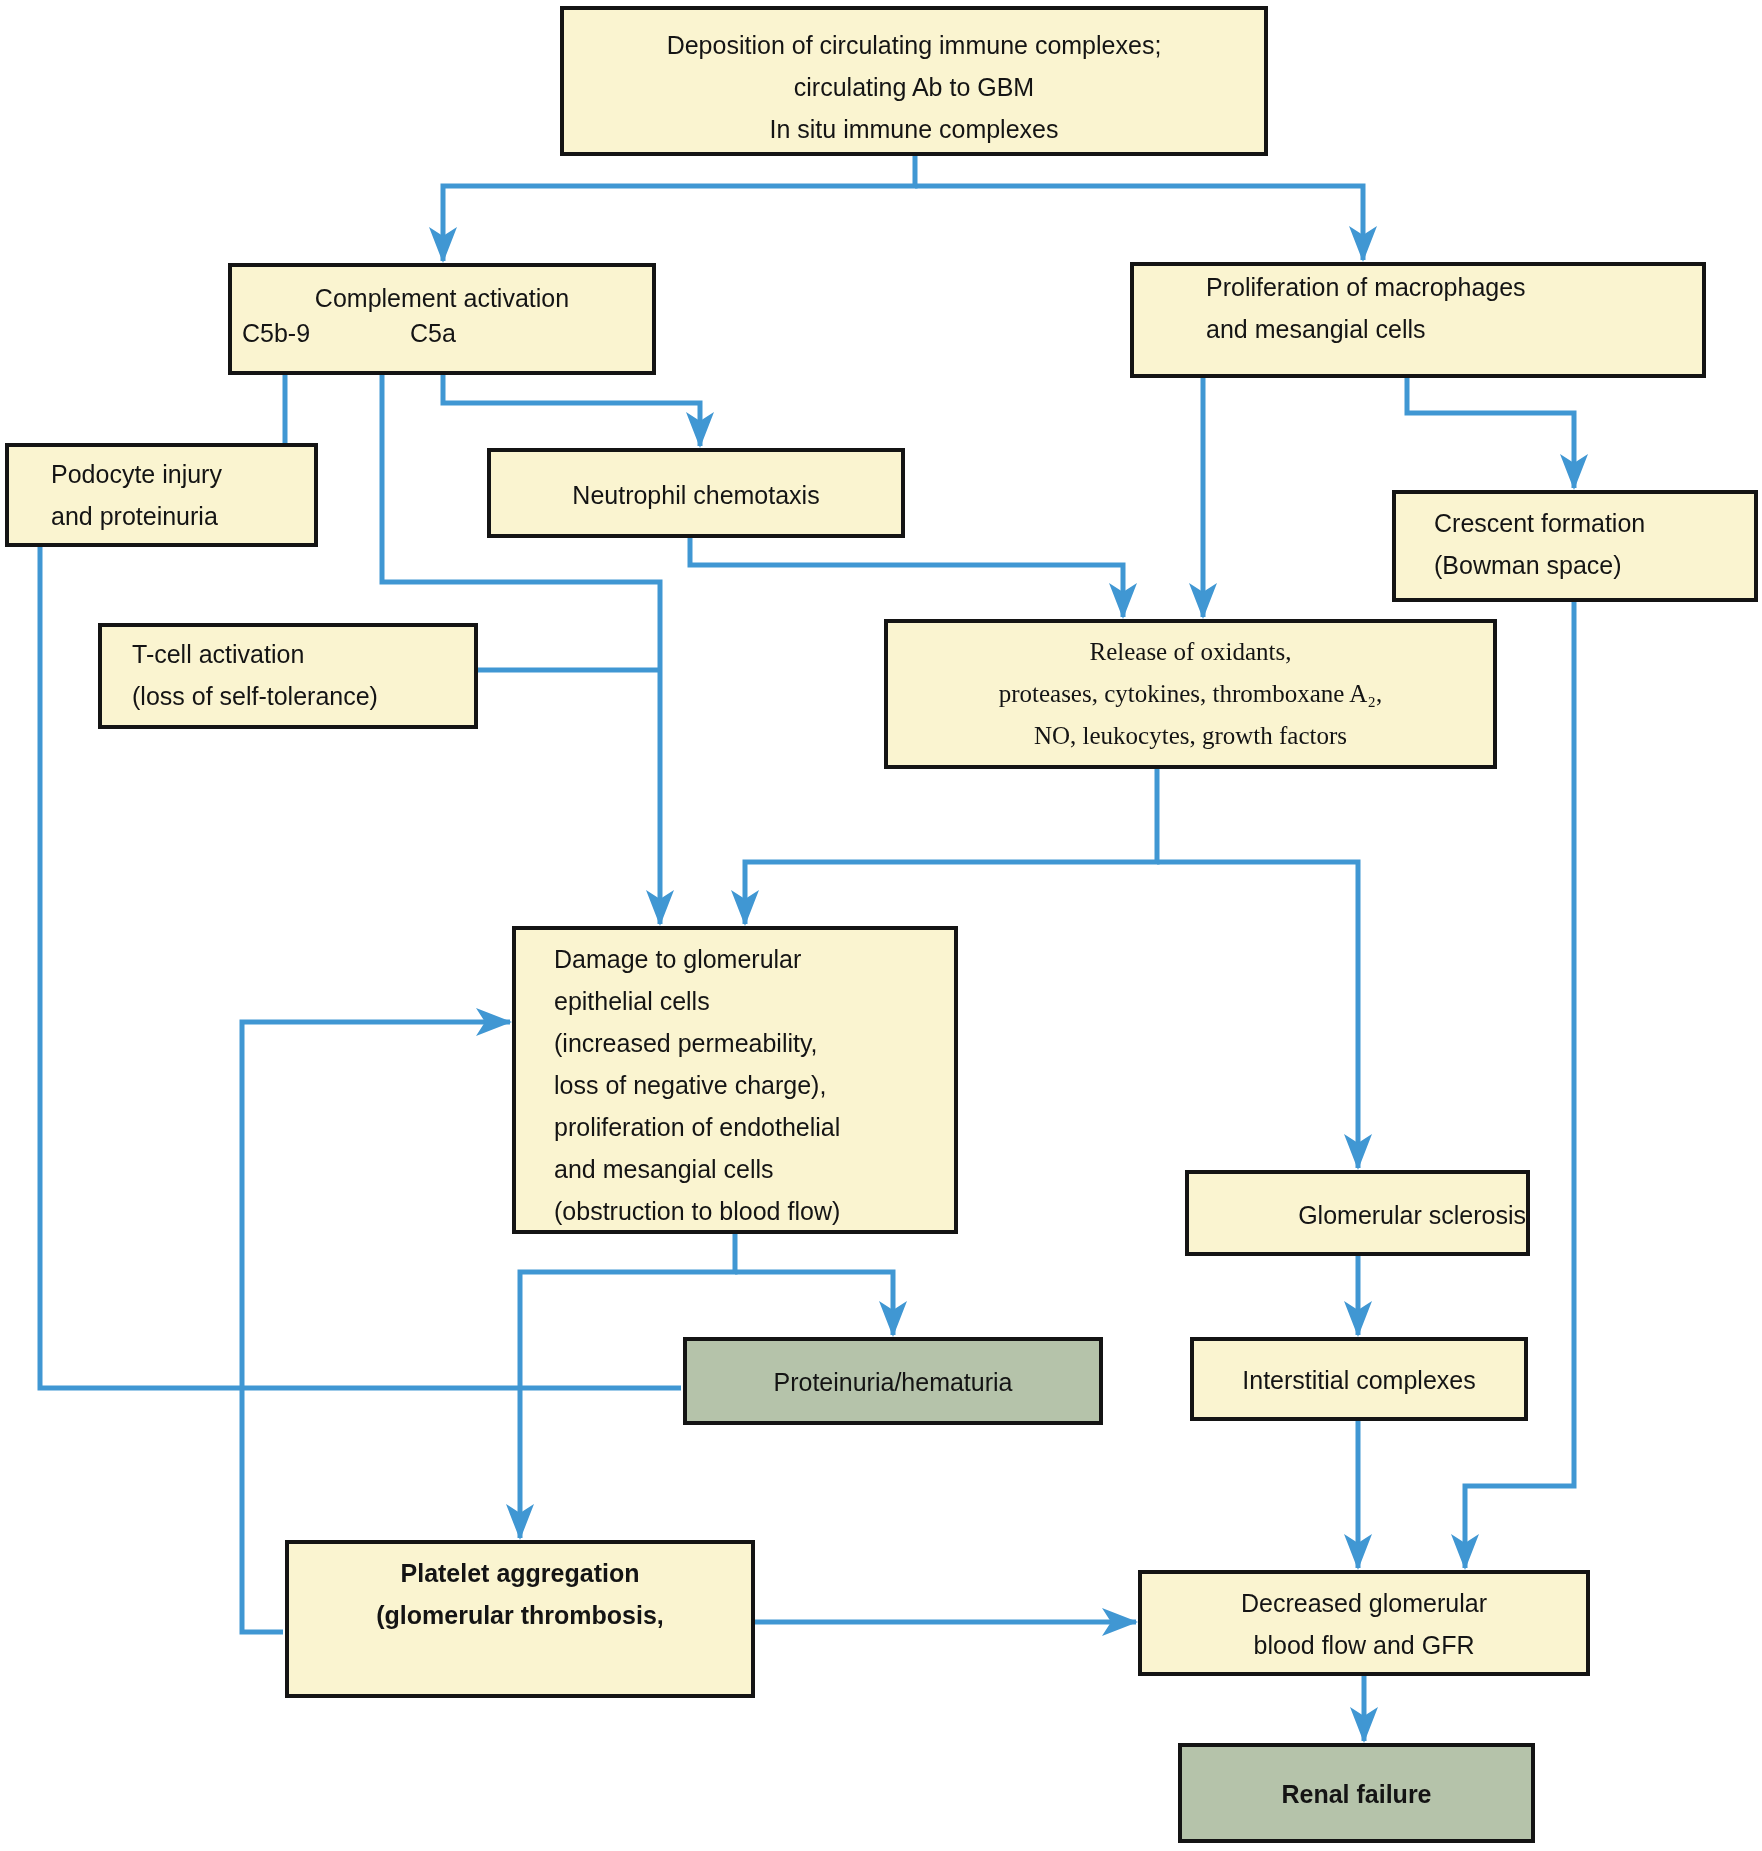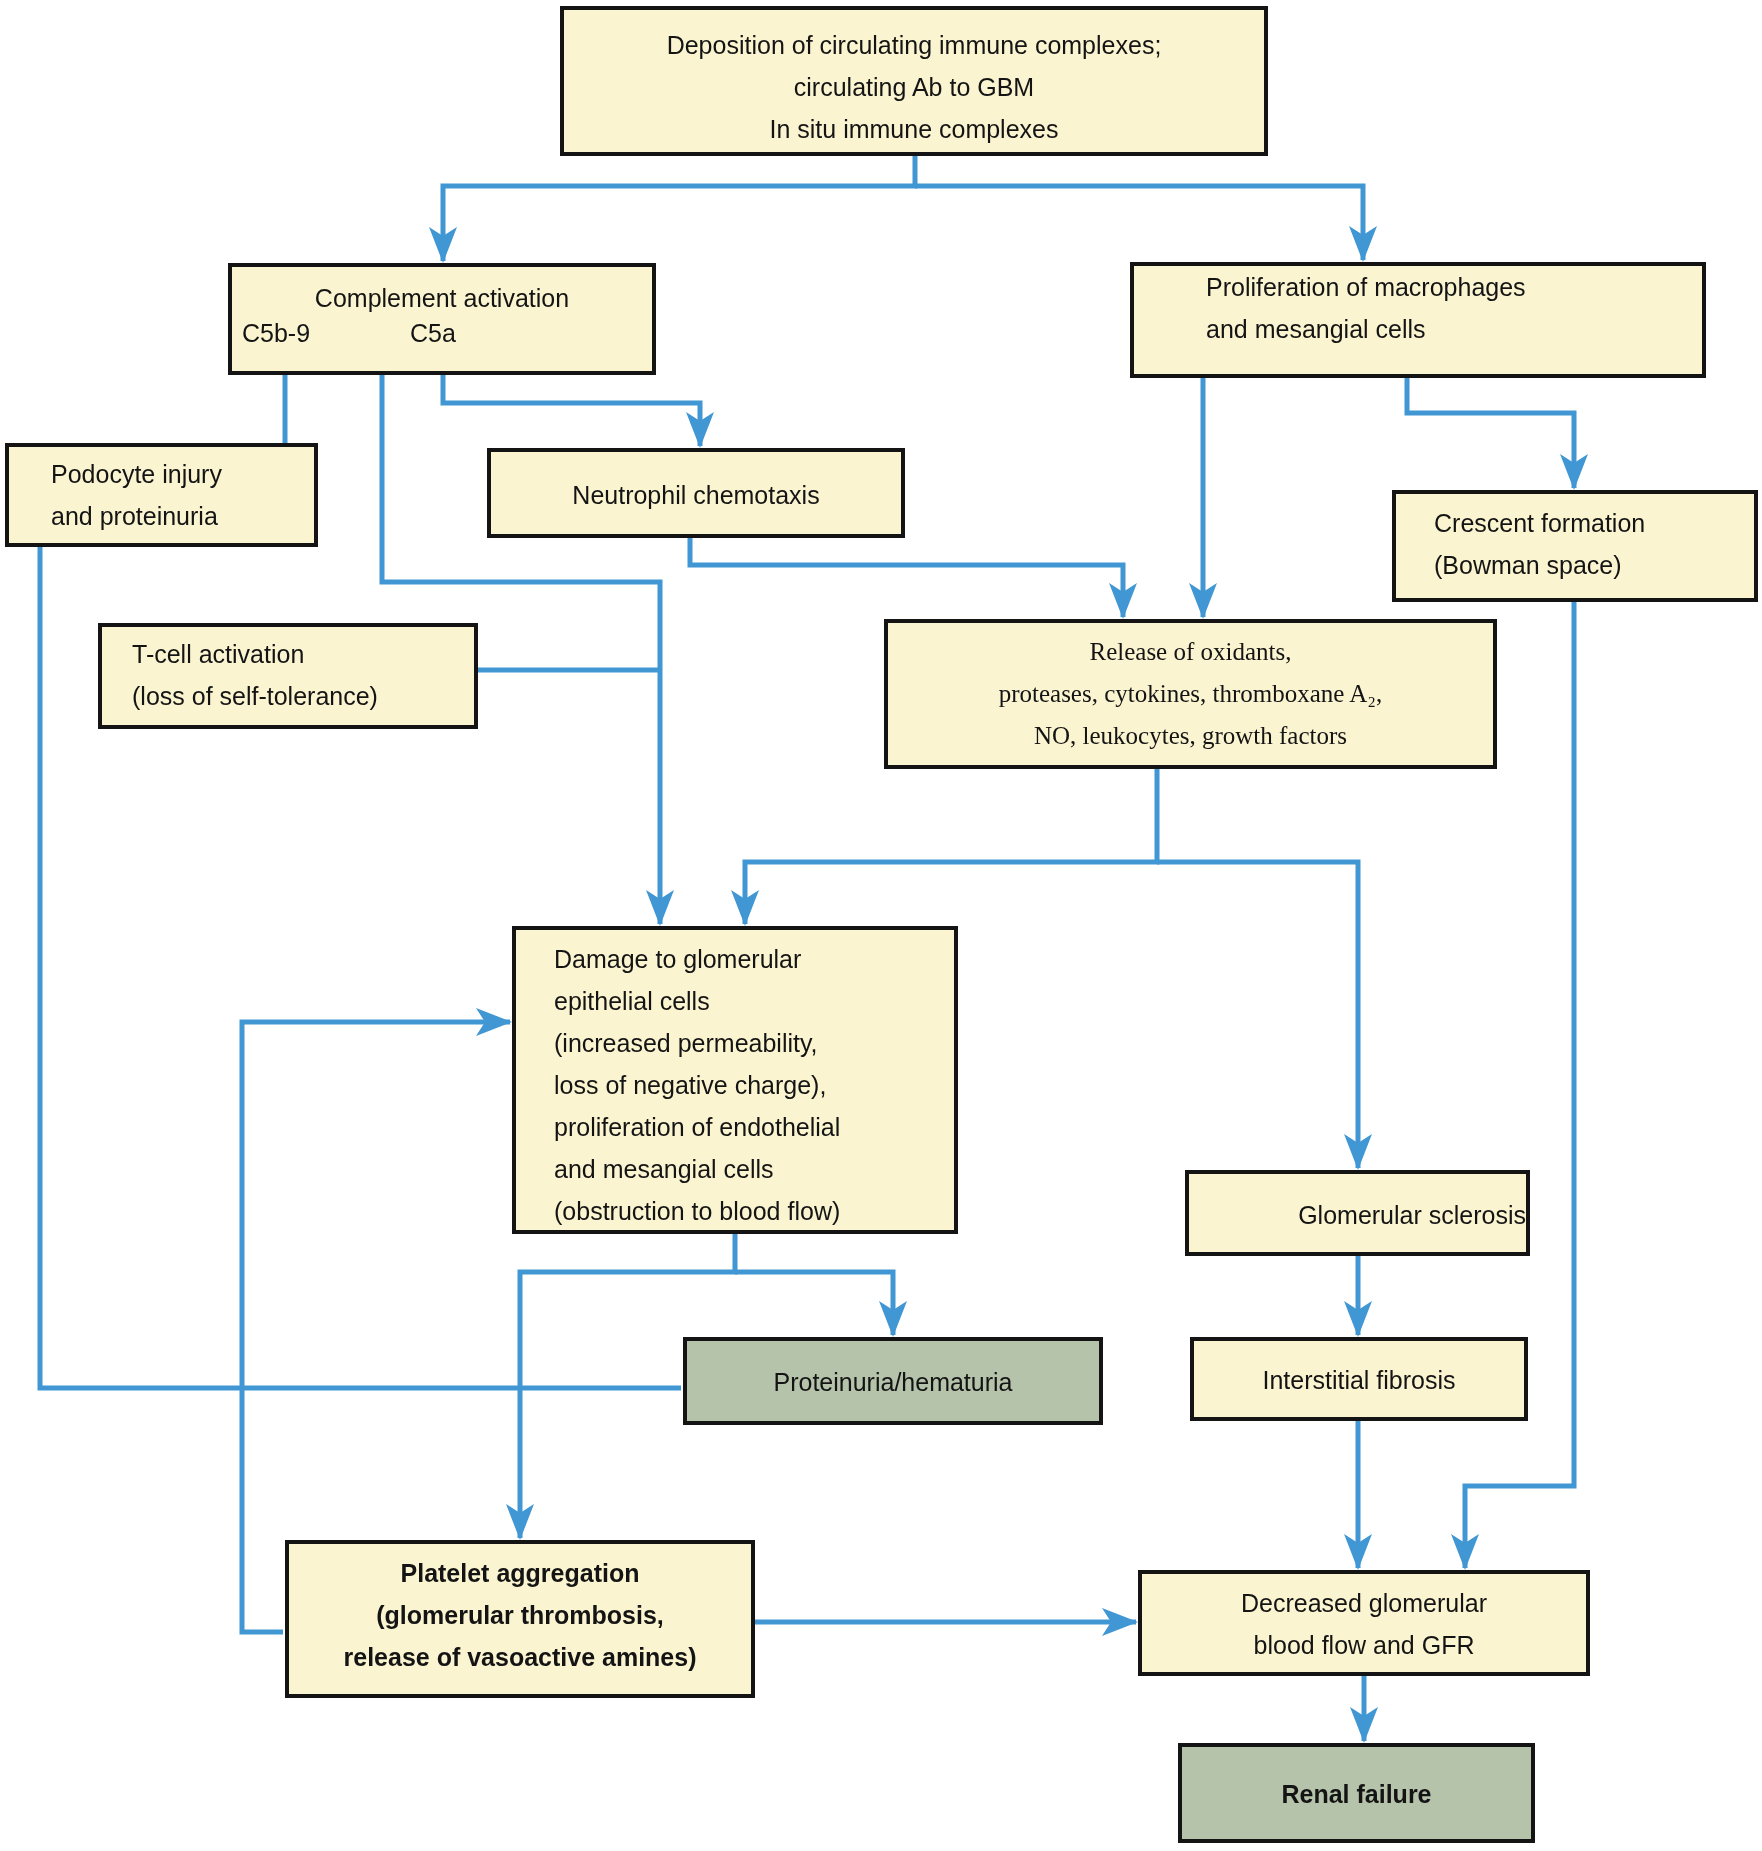--- a/index.html
+++ b/index.html
@@ -96,26 +96,25 @@
       <div class="ln">and mesangial cells</div>
       <div class="ln">(obstruction to blood flow)</div>
     </div>
     <div class="node green center" style="left: 683px; top: 1337px; width: 420px; height: 88px; padding-top: 20px;">
       <div class="ln">Proteinuria/hematuria</div>
     </div>
     <div class="node center" style="left: 1185px; top: 1170px; width: 345px; height: 86px; padding-top: 20px; text-align: right;">
       <div class="ln">Glomerular sclerosis</div>
     </div>
     <div class="node center" style="left: 1190px; top: 1337px; width: 338px; height: 84px; padding-top: 18px;">
-      <div class="ln">Interstitial fibrosis</div>
+      <div class="ln">Interstitial complexes</div>
     </div>
     <div class="node center" style="left: 285px; top: 1540px; width: 470px; height: 158px; padding-top: 8px; font-weight: bold;">
       <div class="ln">Platelet aggregation</div>
       <div class="ln">(glomerular thrombosis,</div>
-      <div class="ln">release of vasoactive amines)</div>
     </div>
     <div class="node center" style="left: 1138px; top: 1570px; width: 452px; height: 106px; padding-top: 8px;">
       <div class="ln">Decreased glomerular</div>
       <div class="ln">blood flow and GFR</div>
     </div>
     <div class="node green bold center" style="left: 1178px; top: 1743px; width: 357px; height: 100px; padding-top: 26px;">
       <div class="ln">Renal failure</div>
     </div>
   </div>
 

